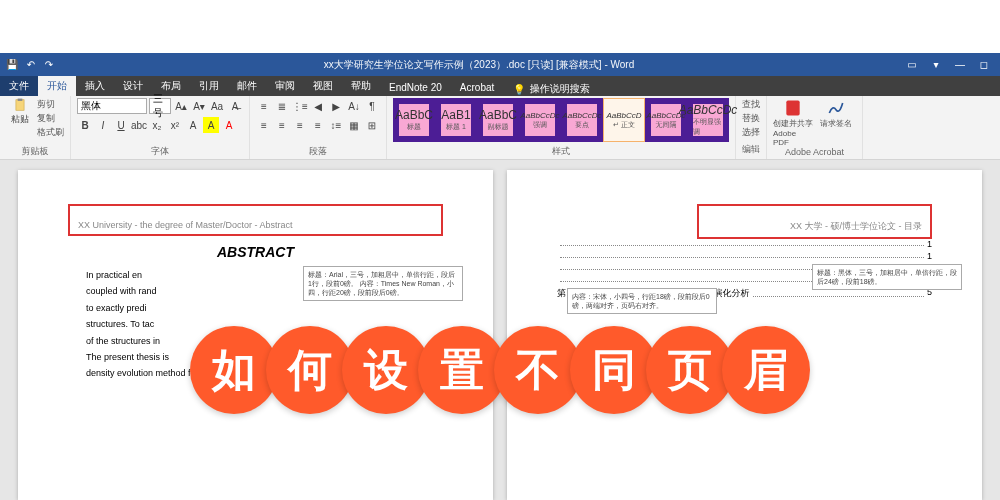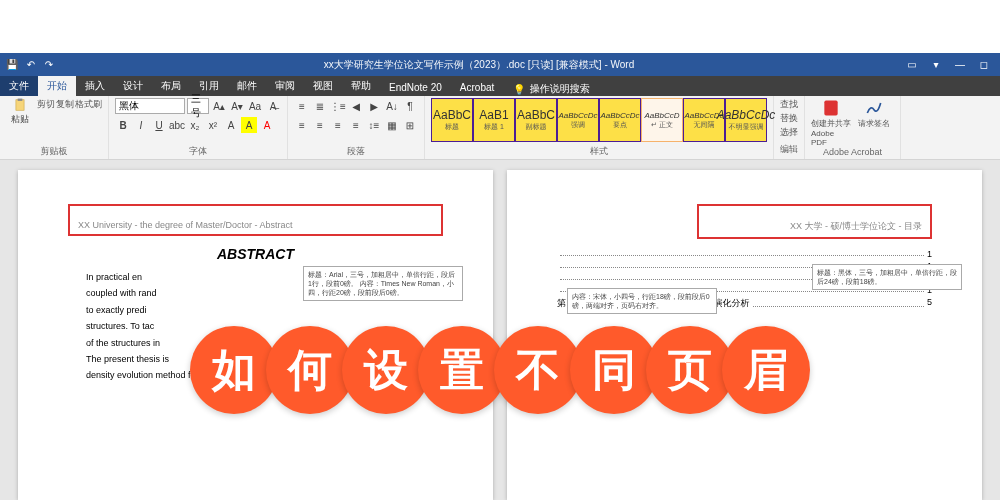--- a/index.html
+++ b/index.html
@@ -14,36 +14,36 @@
 .ribbon-tabs { height: 20px; background: #404040; display: flex; align-items: flex-end; font-size: 10px; color: #fff; }
 .tab { padding: 3px 9px; cursor: pointer; }
 .tab.file { background: #1e3e6e; }
 .tab.active { background: #f3f3f3; color: #2b579a; }
 .tell-me { margin-left: 10px; display: flex; align-items: center; gap: 4px; }
 .ribbon { height: 64px; background: #f3f3f3; border-bottom: 1px solid #d4d4d4; display: flex; }
 .group { border-right: 1px solid #e1e1e1; padding: 2px 6px 0; display: flex; flex-direction: column; justify-content: space-between; font-size: 9px; }
 .group-label { text-align: center; color: #666; font-size: 9px; padding-bottom: 1px; }
 .group-content { display: flex; gap: 3px; align-items: flex-start; }
 .clipboard-big { width: 28px; display: flex; flex-direction: column; align-items: center; gap: 1px; color: #444; text-align: right; }
-.clipboard-stack { display: flex; flex-direction: row; gap: 1px; font-size: 9px; color: #555; }
+.clipboard-stack { display: flex; flex-direction: column; gap: 1px; font-size: 9px; color: #555; }
 .font-group .row { display: flex; gap: 2px; align-items: center; }
 .font-select { height: 16px; border: 1px solid #ababab; background: #fff; font-size: 10px; padding: 0 3px; display: flex; align-items: center; }
 .btn-sm { width: 16px; height: 16px; display: flex; align-items: center; justify-content: center; color: #444; font-size: 10px; }
 .para-group .row { display: flex; gap: 2px; }
 .styles-group { flex: 0 0 auto; }
 .styles-row { display: flex; gap: 0; }
-.style-box { width: 42px; height: 44px; border: 1px solid #4c1d95; background: #fde047; display: flex; flex-direction: column; align-items: center; justify-content: center; font-size: 7px; color: #555; }
+.style-box { width: 42px; height: 44px; border: 6px solid #4c1d95; background: #f9a8d4; display: flex; flex-direction: column; align-items: center; justify-content: center; font-size: 7px; color: #555; }
 .style-box.selected { border: 1px solid #f6b26b; background: #fef5ea; }
 .style-preview { font-size: 12px; color: #333; }
 .edit-group, .adobe-group { padding: 2px 6px; }
 .edit-stack { display: flex; flex-direction: column; gap: 1px; font-size: 9px; color: #555; }
 .adobe-big { display: flex; flex-direction: column; align-items: center; font-size: 8px; color: #555; width: 40px; }
 .doc-area { position: absolute; top: 160px; left: 0; right: 0; bottom: 0; background: #e6e6e6; display: flex; gap: 14px; padding: 10px 18px 0; }
 .page { background: #fff; box-shadow: 0 1px 4px rgba(0,0,0,.25); flex: 1; position: relative; padding: 34px 50px 0; font-family: "Times New Roman", serif; font-size: 10px; color: #000; overflow: hidden; }
-.header-box { border: 2px solid #d33; padding: 14px 8px 4px; margin-bottom: 10px; }
+.header-box { border: 2px solid #d33; padding: 14px 8px 4px; margin-bottom: 0; }
 .header-text { font-size: 9px; color: #888; }
 .header-text.right { text-align: right; }
 .abstract-title { text-align: center; font-weight: bold; font-size: 14px; margin: 8px 0; font-style: italic; }
 .body-text { font-size: 9px; line-height: 1.6; text-align: justify; }
 .body-text p { text-indent: 2em; margin-bottom: 2px; }
 .callout { position: absolute; border: 1px solid #aaa; background: #fff; font-size: 7px; padding: 3px 4px; line-height: 1.3; color: #444; }
 .toc-title { font-weight: bold; font-size: 13px; margin: 6px 0 6px 160px; }
 .toc-line { display: flex; justify-content: space-between; font-size: 9px; margin-bottom: 2px; }
 .toc-dots { flex: 1; border-bottom: 1px dotted #888; margin: 0 3px 3px; }
 .overlay-bubbles { position: absolute; top: 326px; left: 0; right: 0; display: flex; justify-content: center; z-index: 50; }

